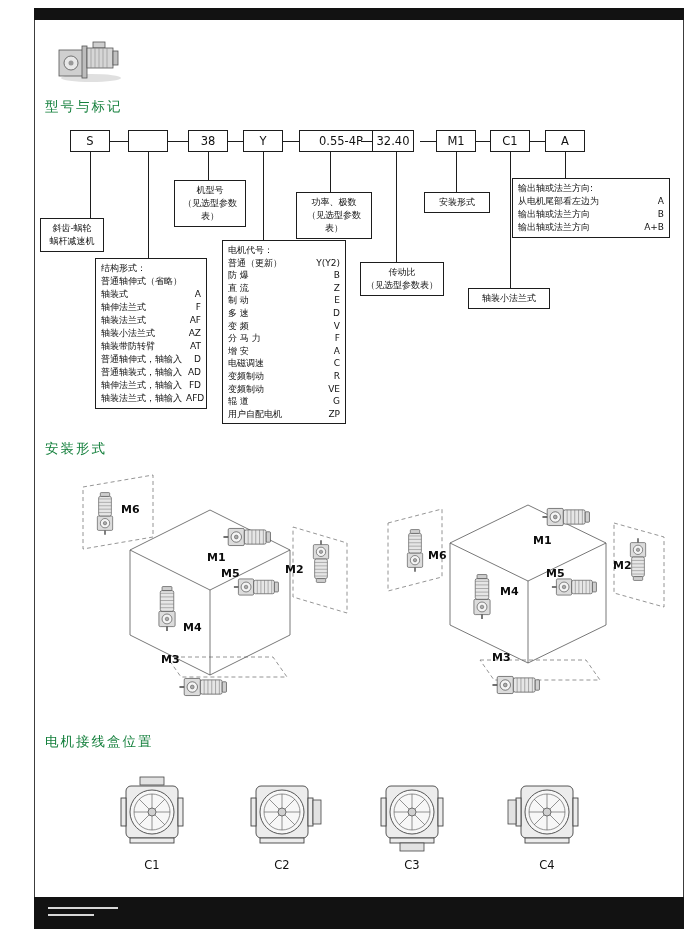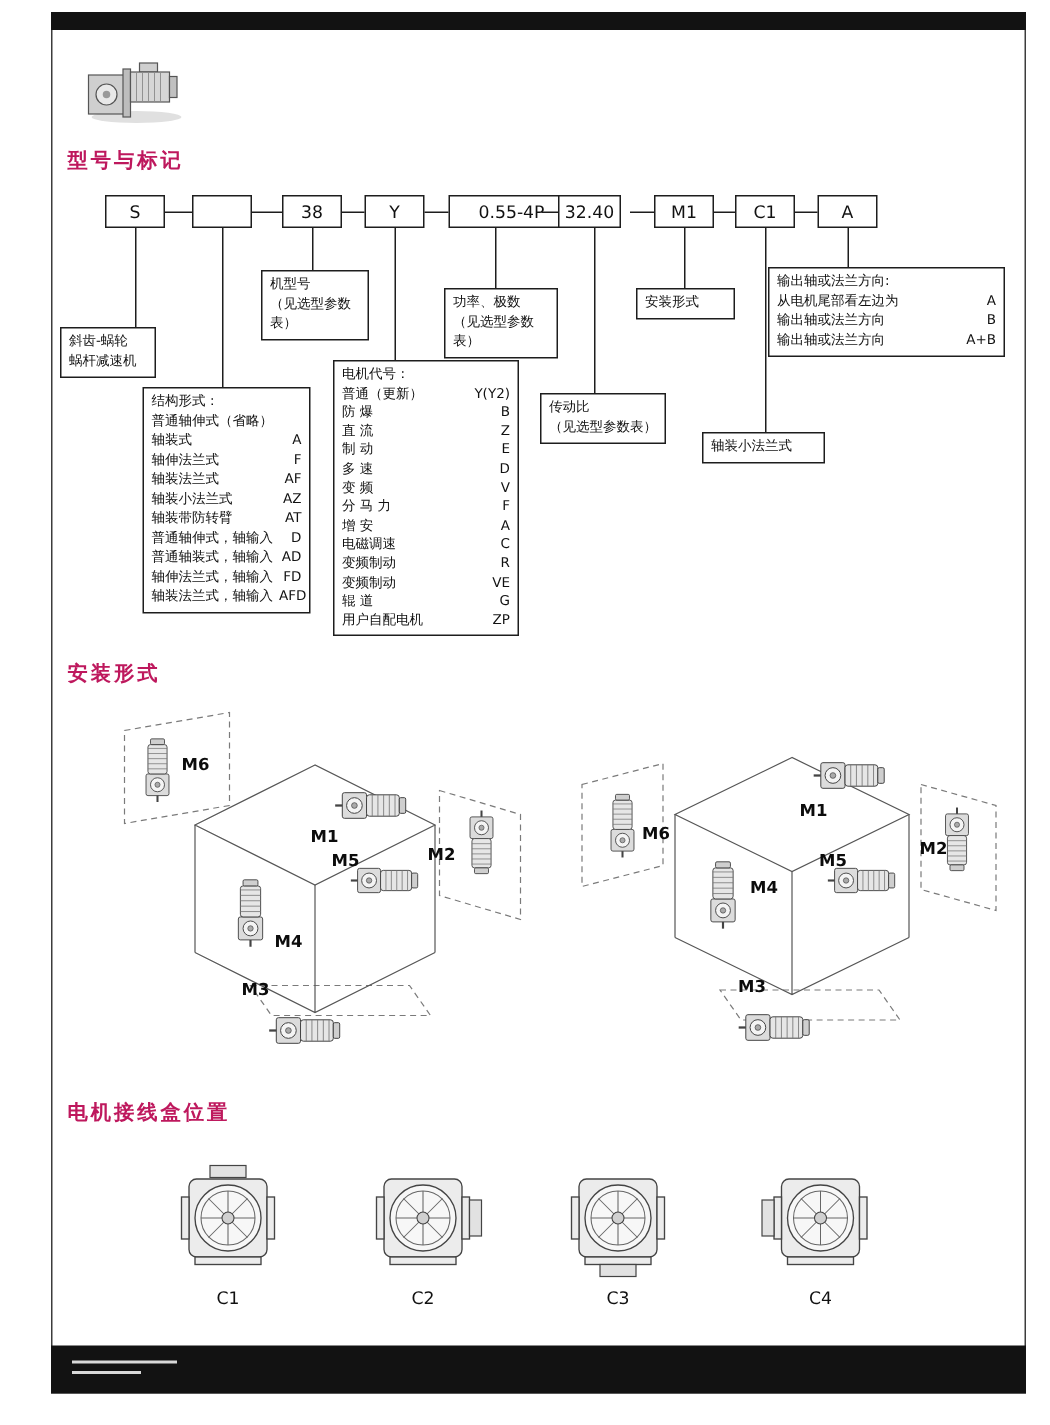--- a/index.html
+++ b/index.html
@@ -3,28 +3,28 @@
 <meta charset="utf-8">
 <style>
   *{margin:0;padding:0;box-sizing:border-box}
   body{background:#e9e9e9;font-family:"DejaVu Sans","Liberation Sans",sans-serif;color:#111}
   #page{position:relative;width:700px;height:950px;background:#fff;margin:0 auto;overflow:hidden}
   .frame{position:absolute;left:34px;top:8px;width:650px;height:921px;border:1px solid #3c3c3c}
   .bar{position:absolute;left:34px;background:#121212}
   .bar.top{top:8px;width:650px;height:12px}
   .bar.bottom{top:897px;width:650px;height:32px}
   .footer-mark{position:absolute;background:#d8d8d8;height:2px}
-  .sec-title{position:absolute;font-size:13.5px;font-weight:bold;letter-spacing:2px;color:#be185d}
+  .sec-title{position:absolute;font-size:13.5px;font-weight:normal;letter-spacing:2px;color:#15803d}
   .cbox{position:absolute;top:130px;height:22px;border:1px solid #1d1d1d;background:#fff;
         font-size:11.5px;text-align:center;line-height:20px}
   .conn{position:absolute;top:141px;border-top:1px solid #1d1d1d;height:0}
   .vline{position:absolute;width:0;border-left:1px solid #1d1d1d}
   .callout{position:absolute;border:1px solid #1d1d1d;background:#fff;padding:3px 5px;
            font-size:9px;line-height:13px}
-  .callout.center{}
+  .callout.center{text-align:center}
   .callout .kv{display:flex;justify-content:space-between;gap:4px;white-space:nowrap}
   .mnt{position:absolute}
   .dash{fill:none;stroke:#7a7a7a;stroke-width:.8;stroke-dasharray:4 3}
   .cube{fill:none;stroke:#565656;stroke-width:.8}
   .ml{font-size:11px;font-weight:bold;fill:#0c0c0c}
   .gmb{fill:#dcdcdc;stroke:#444;stroke-width:.7}
   .gmc{fill:#f4f4f4;stroke:#444;stroke-width:.7}
   .gmd{fill:#aaa;stroke:#444;stroke-width:.5}
   .gmm{fill:#e6e6e6;stroke:#444;stroke-width:.7}
   .gmf{stroke:#777;stroke-width:.6;fill:none}

